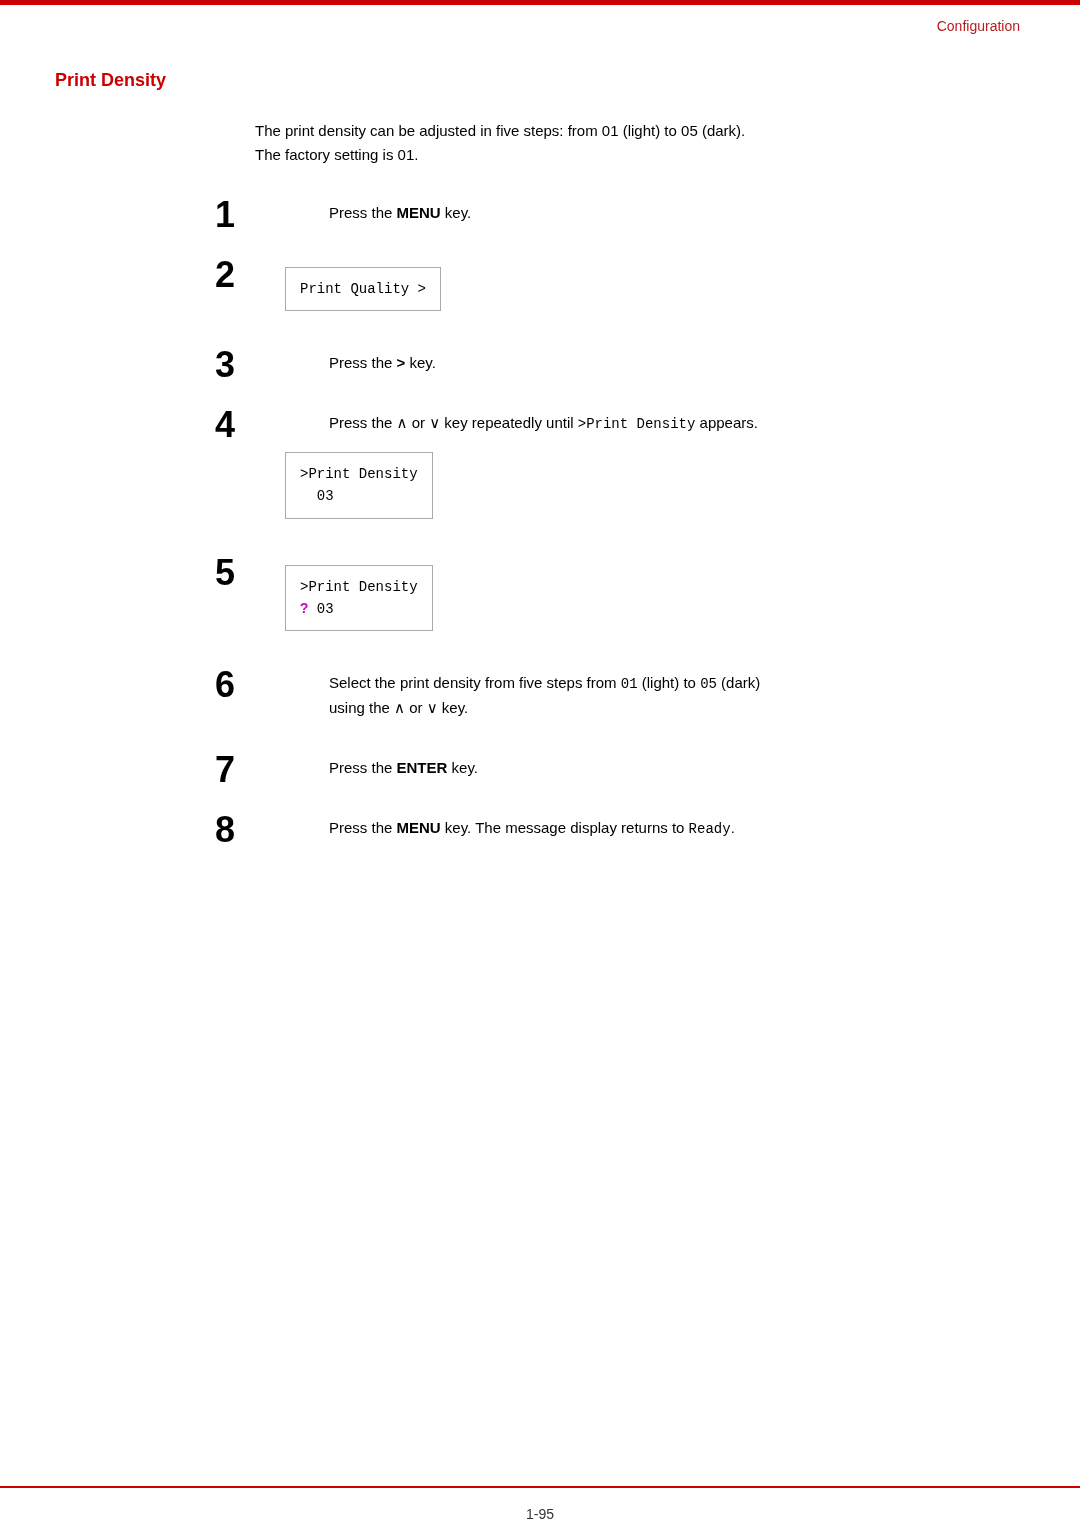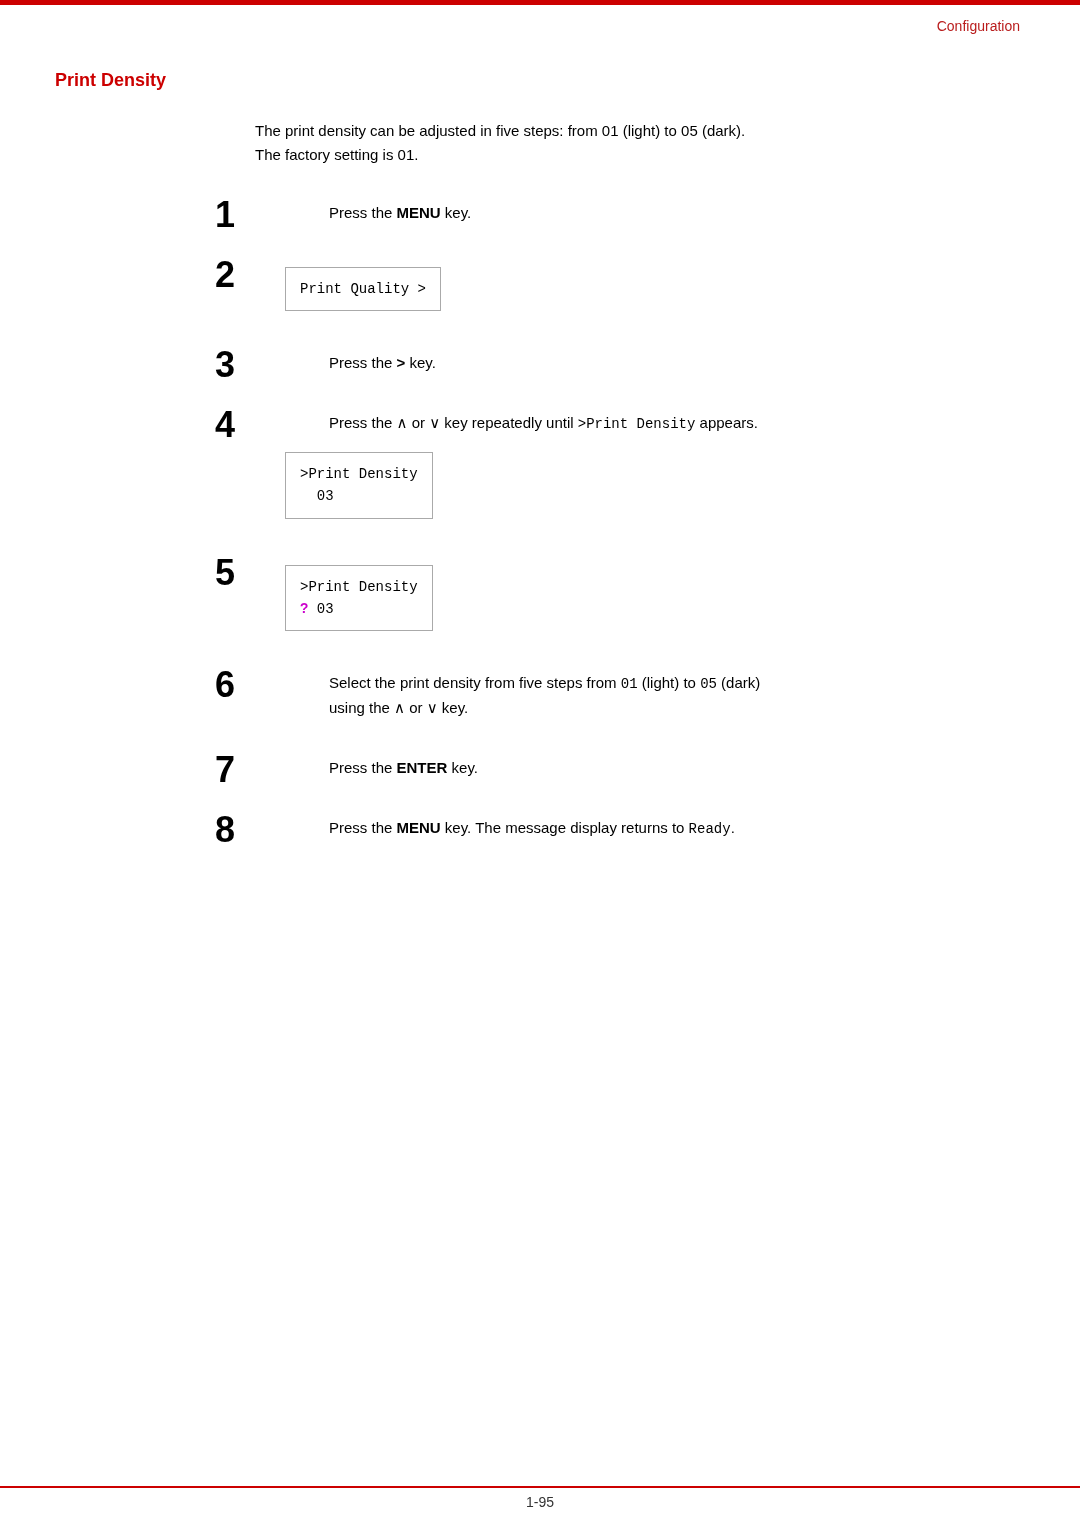--- a/index.html
+++ b/index.html
@@ -35,21 +35,21 @@
     .header-section {
       position: absolute;
       top: 18px;
       right: 60px;
       color: #b91c1c;
       font-size: 14px;
     }
 
     .page-number {
       position: absolute;
-      bottom: 18px;
+      bottom: 6px;
       left: 50%;
       transform: translateX(-50%);
       font-size: 14px;
       color: #333;
     }
 
     .content {
       padding-top: 70px;
       padding-left: 55px;
       padding-right: 60px;

